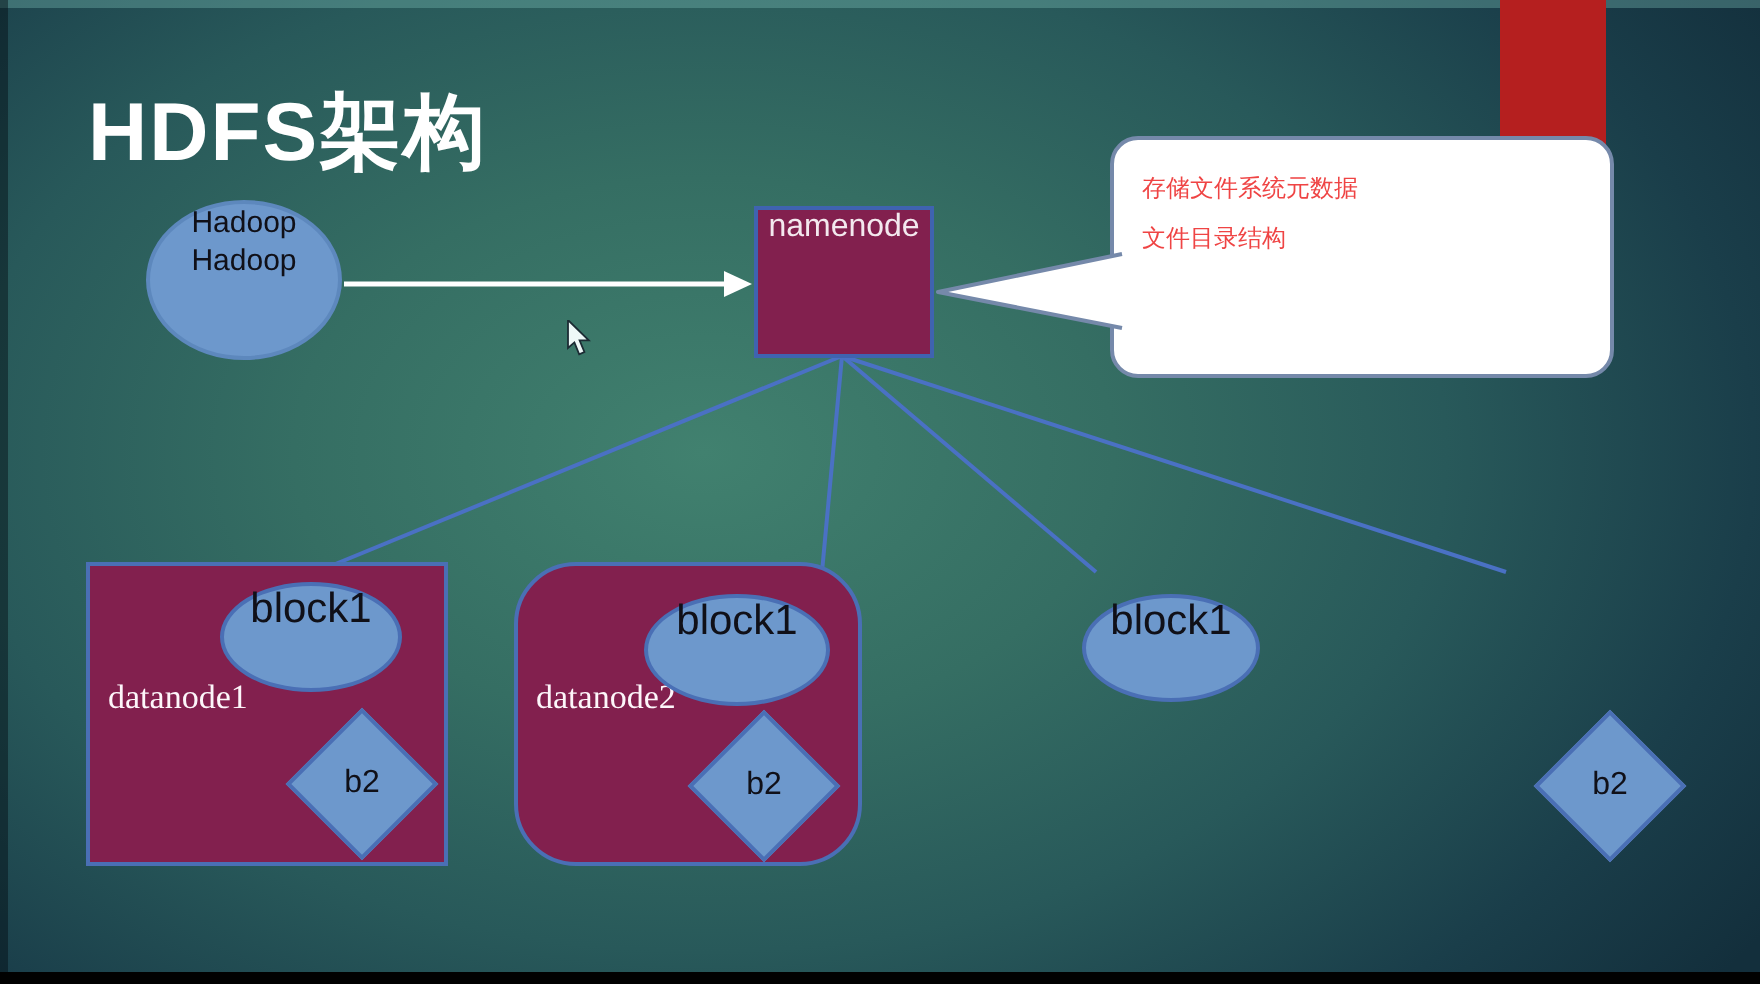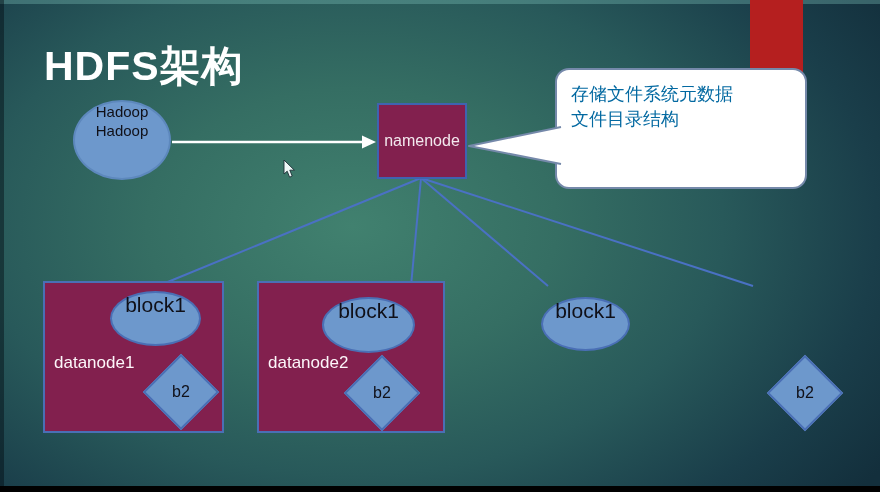--- a/index.html
+++ b/index.html
@@ -20,38 +20,38 @@
   }
   svg.overlay{position:absolute;left:0;top:0;z-index:4;}
   .ellipse-node{
     position:absolute;border-radius:50%;background:#6d98cc;border:2px solid #5d88bd;
     display:flex;justify-content:center;text-align:center;
     color:#101018;z-index:6;box-sizing:border-box;
   }
   .client-node{left:73px;top:100px;width:98px;height:80px;font-size:15px;line-height:19px;z-index:5;}
   .rect-node{
     position:absolute;background:#82204e;border:2px solid #3f63b0;box-sizing:border-box;
-    display:flex;align-items:center;justify-content:center;color:#f3e8ee;z-index:5;
+    display:flex;align-items:flex-start;justify-content:center;color:#f3e8ee;z-index:5;
   }
   .namenode{left:377px;top:103px;width:90px;height:76px;font-size:16px;}
   .datanode{z-index:5;border-color:#4a6fb5;}
-  .dn-label{position:absolute;left:9px;top:70px;color:#fdf6fa;font-size:17px;}
+  .dn-label{position:absolute;left:9px;top:56px;color:#fdf6fa;font-size:17px;font-family:Liberation Serif, serif;}
   .block-ellipse{font-size:21px;}
   .diamond{
     position:absolute;width:54px;height:54px;background:#6d98cc;border:2px solid #4a6fb5;
     transform:rotate(45deg);z-index:6;box-sizing:border-box;
   }
   .diamond .lbl{
     position:absolute;inset:0;transform:rotate(-45deg);
     display:flex;align-items:center;justify-content:center;font-size:16px;color:#101018;
   }
   .callout{
     position:absolute;left:555px;top:68px;width:252px;height:121px;z-index:8;
     background:#fff;border:2px solid #7589aa;border-radius:14px;box-sizing:border-box;
-    color:#0369a1;font-size:18px;line-height:25px;padding:12px 0 0 14px;
+    color:#ef4444;font-size:12px;line-height:25px;padding:12px 0 0 14px;
   }
   .callout div{white-space:nowrap;}
   svg.tail{position:absolute;left:465px;top:118px;z-index:9;}
   svg.cursor{position:absolute;left:283px;top:160px;z-index:12;}
 </style>
 </head>
 <body>
 
 <div class="stage">
 
@@ -84,21 +84,21 @@
   <div class="rect-node datanode" style="left:43px;top:281px;width:181px;height:152px;">
     <span class="dn-label">datanode1</span>
   </div>
   <div class="ellipse-node block-ellipse" style="left:110px;top:291px;width:91px;height:55px;border-color:#4a6fb5;">
     <span>block1</span>
   </div>
   <div class="diamond" style="left:154px;top:365px;">
     <span class="lbl">b2</span>
   </div>
 
-  <div class="rect-node datanode" style="left:257px;top:281px;width:188px;height:152px;">
+  <div class="rect-node datanode" style="left:257px;top:281px;width:174px;height:152px;border-radius:31px;">
     <span class="dn-label">datanode2</span>
   </div>
   <div class="ellipse-node block-ellipse" style="left:322px;top:297px;width:93px;height:56px;border-color:#4a6fb5;">
     <span>block1</span>
   </div>
   <div class="diamond" style="left:355px;top:366px;">
     <span class="lbl">b2</span>
   </div>
 
   <div class="ellipse-node block-ellipse" style="left:541px;top:297px;width:89px;height:54px;border-color:#4a6fb5;">

